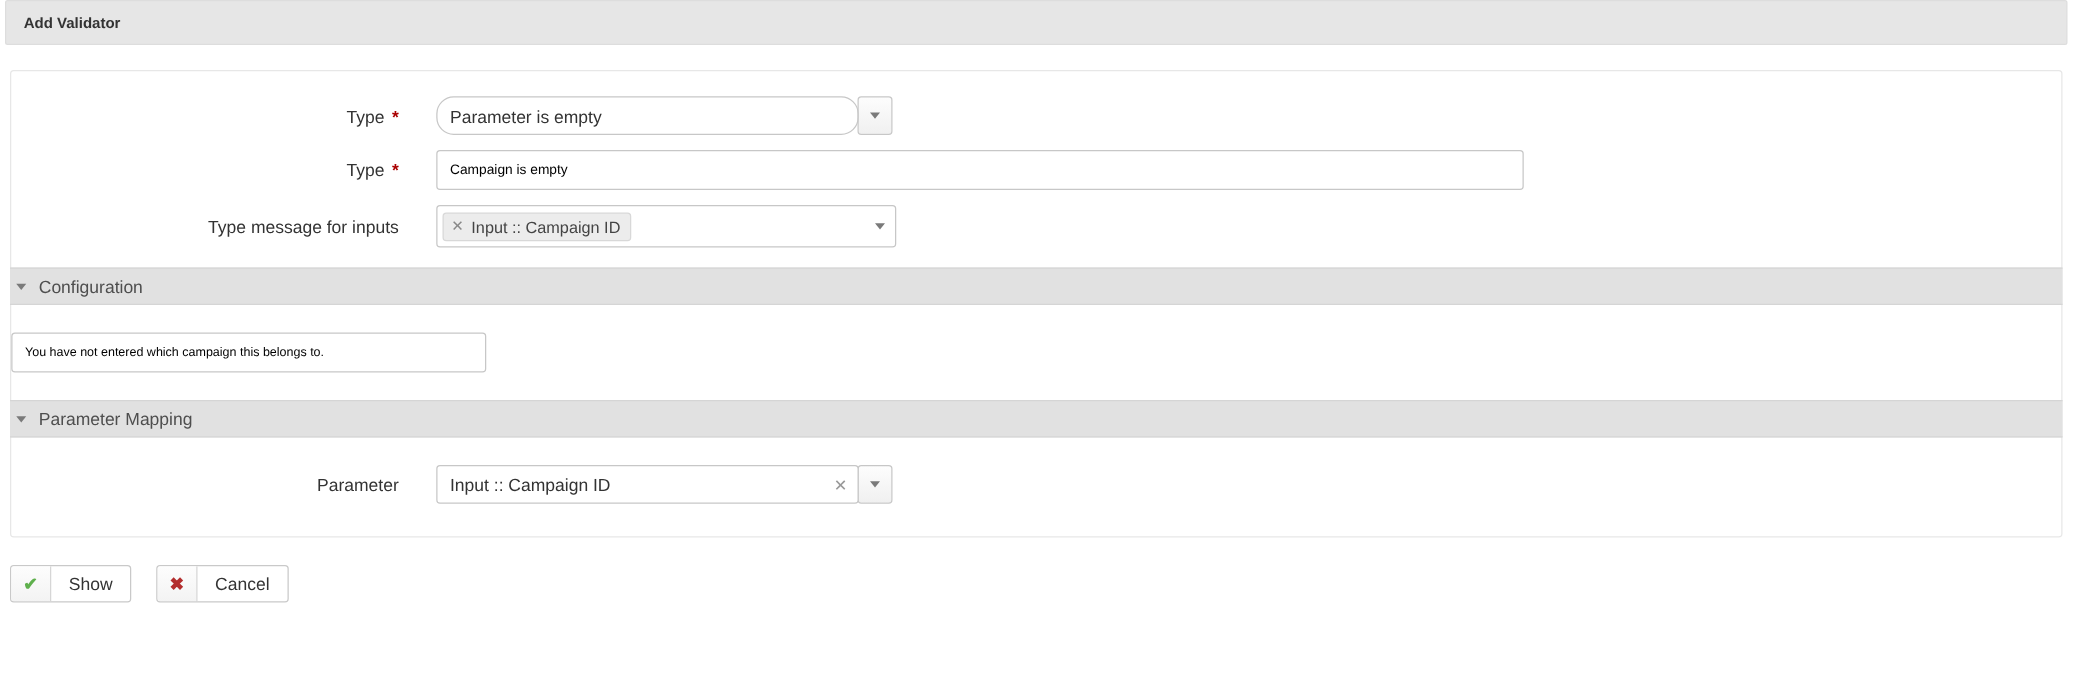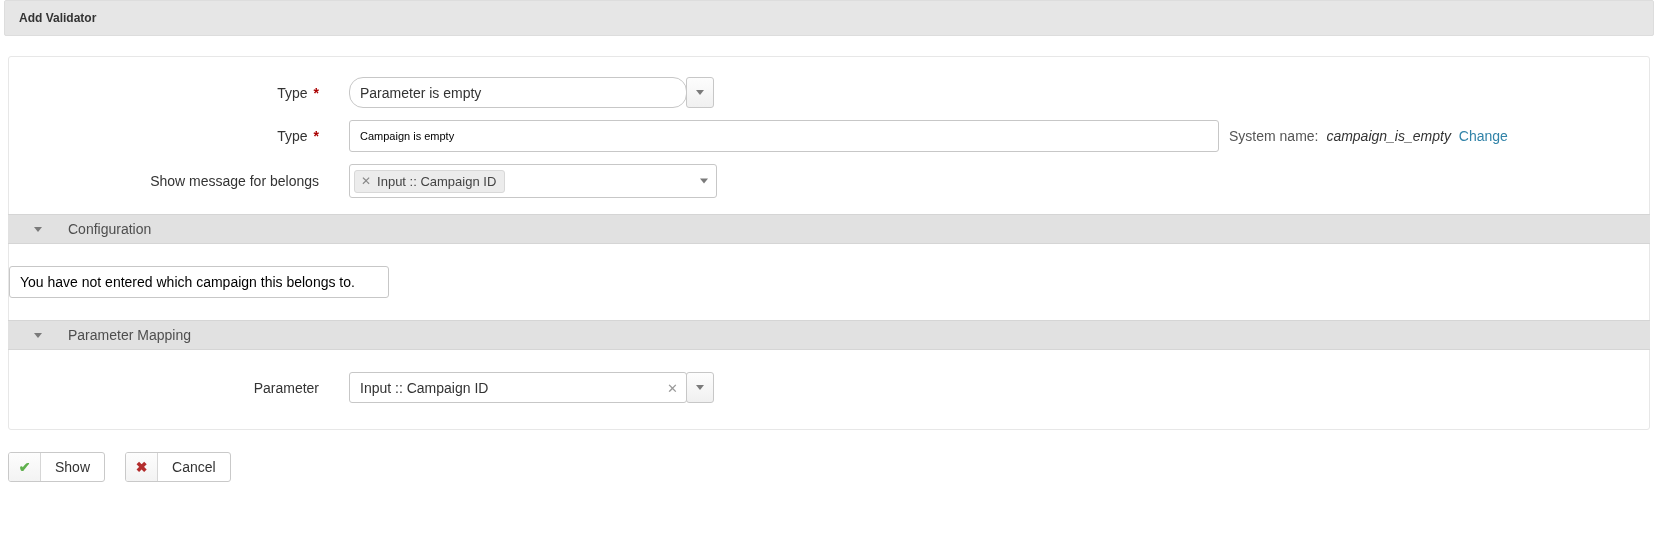--- a/index.html
+++ b/index.html
@@ -115,36 +115,36 @@
     font-size: 13px;
     color: #444;
     gap: 6px;
   }
   .tag-x { color: #888; font-size: 12px; line-height: 1; cursor: pointer; }
   
   .section-bar {
     display: flex;
     align-items: center;
     background: #e1e1e1;
-    padding: 6px 26px;
+    padding: 6px 5px;
     margin: 10px -1px 10px -1px;
     color: #4e4e4e;
-    gap: 26px;
+    gap: 10px;
     cursor: pointer;
     border-top: 1px solid #d5d5d5;
     border-bottom: 1px solid #d5d5d5;
   }
   .section-body { padding: 6px 0; }
   
   input[type="text"].fit {
     height: 32px;
     border: 1px solid #c7c7c7;
     border-radius: 3px;
     padding: 0 10px;
-    font-size: 14px;
+    font-size: 10px;
     min-width: 380px;
     width: 380px;
   }
   
   .param-display {
     display: inline-flex;
     align-items: center;
     height: 31px;
     border: 1px solid #c7c7c7;
     border-radius: 3px;
@@ -207,31 +207,26 @@
     </div>
   </div>
 
   <div class="form-row">
     <div class="label-cell">
       <span>Type</span>
       <span class="required">*</span>
     </div>
     <div class="field-cell">
       <input type="text" class="wide" value="Campaign is empty" style="">
-      <div class="sysname">
-        <span>System name:</span>
-        <span class="sysname-value">campaign_is_empty</span>
-        <span class="link">Change</span>
-      </div>
     </div>
   </div>
 
   <div class="form-row">
     <div class="label-cell">
-      <span>Show message for belongs</span>
+      <span>Type message for inputs</span>
     </div>
     <div class="field-cell">
       <div class="tagbox-wrap">
         <span class="tag">
           <span class="tag-x">✕</span>
           <span>Input :: Campaign ID</span>
         </span>
         <span class="caret caret-abs"></span>
       </div>
     </div>

